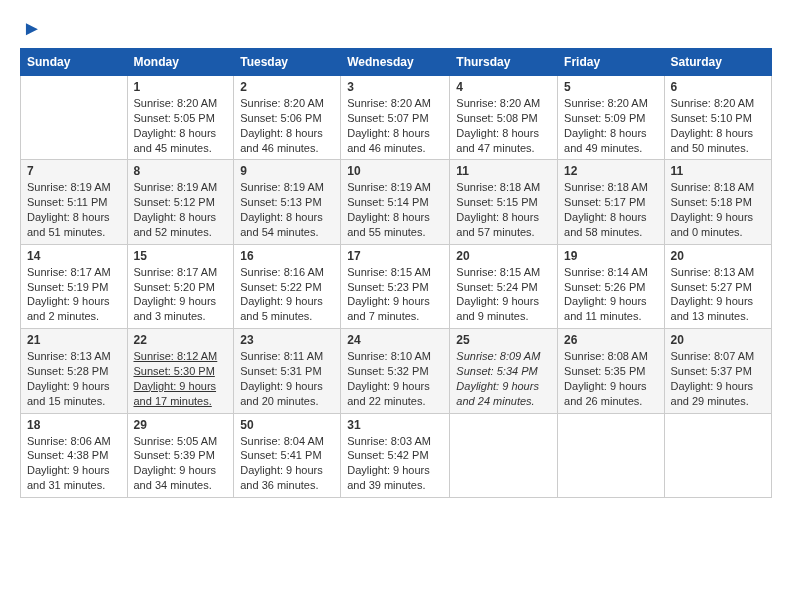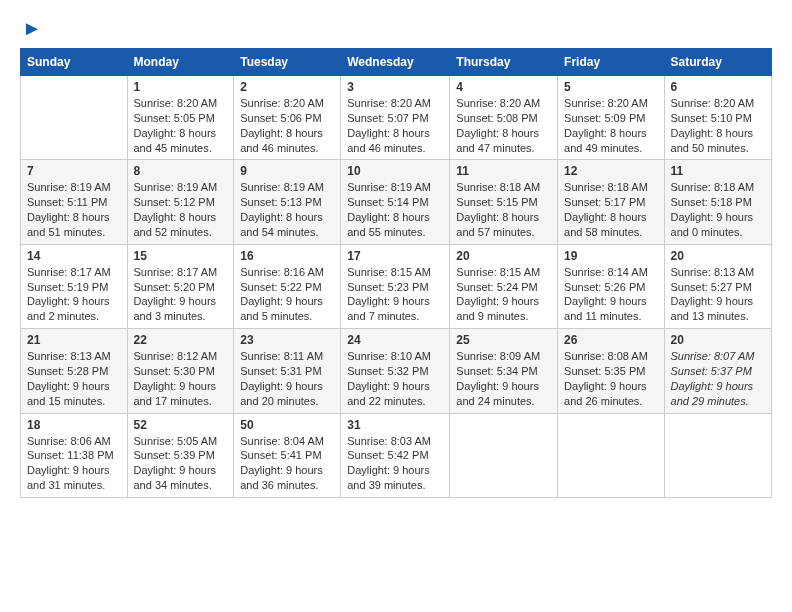--- a/index.html
+++ b/index.html
@@ -261,71 +261,71 @@
         <tr>
           <td>
             <div class="day-num">21</div>
             <div class="day-info" style="white-space: pre-line;">Sunrise: 8:13 AM
 Sunset: 5:28 PM
 Daylight: 9 hours
 and 15 minutes.</div>
           </td>
           <td>
             <div class="day-num">22</div>
-            <div class="day-info" style="white-space: pre-line;">Sunrise: 8:12 AM
+            <div class="day-info" style="white-space: pre-line; text-decoration: underline;">Sunrise: 8:12 AM
 Sunset: 5:30 PM
 Daylight: 9 hours
 and 17 minutes.</div>
           </td>
           <td>
             <div class="day-num">23</div>
             <div class="day-info" style="white-space: pre-line;">Sunrise: 8:11 AM
 Sunset: 5:31 PM
 Daylight: 9 hours
 and 20 minutes.</div>
           </td>
           <td>
             <div class="day-num">24</div>
             <div class="day-info" style="white-space: pre-line;">Sunrise: 8:10 AM
 Sunset: 5:32 PM
 Daylight: 9 hours
 and 22 minutes.</div>
           </td>
           <td>
             <div class="day-num">25</div>
-            <div class="day-info" style="white-space: pre-line;">Sunrise: 8:09 AM
+            <div class="day-info" style="white-space: pre-line; font-style: italic;">Sunrise: 8:09 AM
 Sunset: 5:34 PM
 Daylight: 9 hours
 and 24 minutes.</div>
           </td>
           <td>
             <div class="day-num">26</div>
             <div class="day-info" style="white-space: pre-line;">Sunrise: 8:08 AM
 Sunset: 5:35 PM
 Daylight: 9 hours
 and 26 minutes.</div>
           </td>
           <td>
             <div class="day-num">20</div>
-            <div class="day-info" style="white-space: pre-line; font-style: italic;">Sunrise: 8:07 AM
+            <div class="day-info" style="white-space: pre-line;">Sunrise: 8:07 AM
 Sunset: 5:37 PM
 Daylight: 9 hours
 and 29 minutes.</div>
           </td>
         </tr>
         <tr>
           <td>
             <div class="day-num">18</div>
             <div class="day-info" style="white-space: pre-line;">Sunrise: 8:06 AM
-Sunset: 11:38 PM
+Sunset: 4:38 PM
 Daylight: 9 hours
 and 31 minutes.</div>
           </td>
           <td>
-            <div class="day-num">52</div>
+            <div class="day-num">29</div>
             <div class="day-info" style="white-space: pre-line;">Sunrise: 5:05 AM
 Sunset: 5:39 PM
 Daylight: 9 hours
 and 34 minutes.</div>
           </td>
           <td>
             <div class="day-num">50</div>
             <div class="day-info" style="white-space: pre-line;">Sunrise: 8:04 AM
 Sunset: 5:41 PM
 Daylight: 9 hours

